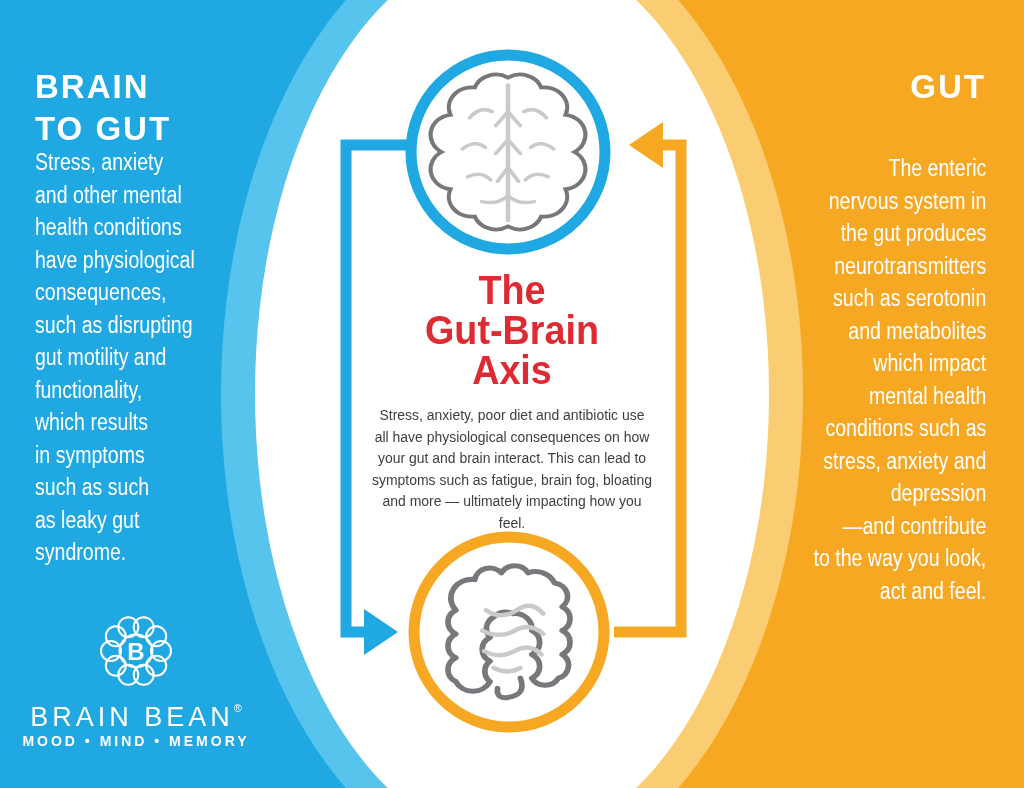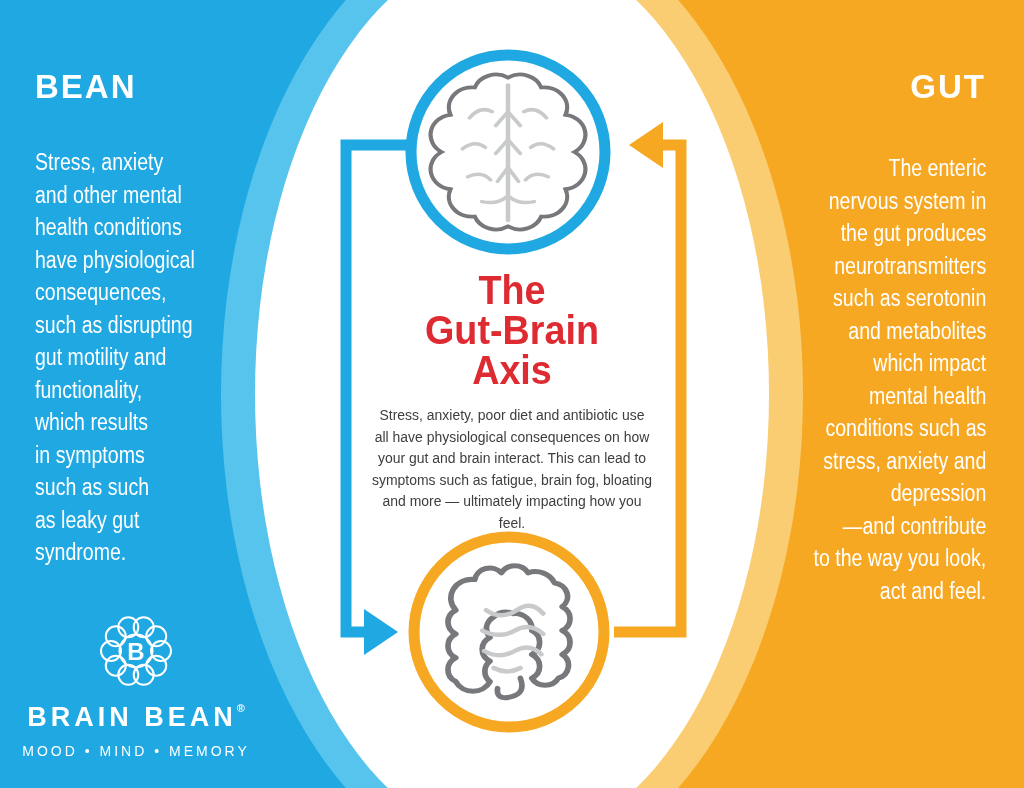--- a/index.html
+++ b/index.html
@@ -34,23 +34,23 @@
     transform:scaleX(.92);transform-origin:center top;
   }
   .center-body{
     position:absolute;left:352px;top:404px;width:320px;text-align:center;
     color:#3E3E40;font-size:15.5px;line-height:21.5px;font-weight:500;
     transform:scaleX(.9);transform-origin:center top;
   }
 
   .logo-block{position:absolute;left:20px;top:612px;width:232px;text-align:center;color:#fff;}
   .logo-mark{display:block;margin:0 auto;}
-  .brand{font-size:27px;letter-spacing:4px;font-weight:700;margin-top:12px;white-space:nowrap;}
+  .brand{font-size:27px;letter-spacing:4px;font-weight:400;margin-top:12px;white-space:nowrap;}
   .brand sup{font-size:11px;letter-spacing:0;vertical-align:14px;}
-  .tagline{font-size:14px;letter-spacing:3px;font-weight:400;margin-top:10px;white-space:nowrap;}
+  .tagline{font-size:14px;letter-spacing:3px;font-weight:700;white-space:nowrap;}
 </style>
 </head>
 <body>
 
 <div class="stage">
 
   <div class="panel panel-left"></div>
   <div class="panel panel-right"></div>
   <div class="rim-ellipse"></div>
   <div class="white-ellipse"></div>
@@ -90,21 +90,22 @@
                A8,8 0 0 0 60,76 A8,8 0 0 0 60,62 A9,9 0 0 0 50,52
                A8,8 0 0 0 40,54 A8,8 0 0 0 38,66 A8,8 0 0 0 38,80
                A8,8 0 0 0 38,92 A10,10 0 0 1 20,92 Z" fill="#fff" stroke="#77787B" stroke-width="3" stroke-linejoin="round"></path>
       <path d="M36,50 q8,6 16,0 q8,-6 14,2 M34,62 q9,5 17,0 q8,-5 15,2
                M35,74 q8,5 16,0 q8,-5 14,2 M40,84 q7,4 14,0" fill="none" stroke="#C9CACB" stroke-width="2.6" stroke-linecap="round"></path>
       <path d="M54,90 q3,9 -5,11 q-8,2 -7,-5" fill="none" stroke="#77787B" stroke-width="3" stroke-linecap="round"></path>
     </g>
   </svg>
 
   <div class="hd hd-left">
-    <div>BEAN</div>
+    <div>BRAIN</div>
+    <div>TO GUT</div>
   </div>
   <div class="body-txt body-left">
     <div>Stress, anxiety</div>
     <div>and other mental</div>
     <div>health conditions</div>
     <div>have physiological</div>
     <div>consequences,</div>
     <div>such as disrupting</div>
     <div>gut motility and</div>
     <div>functionality,</div>

